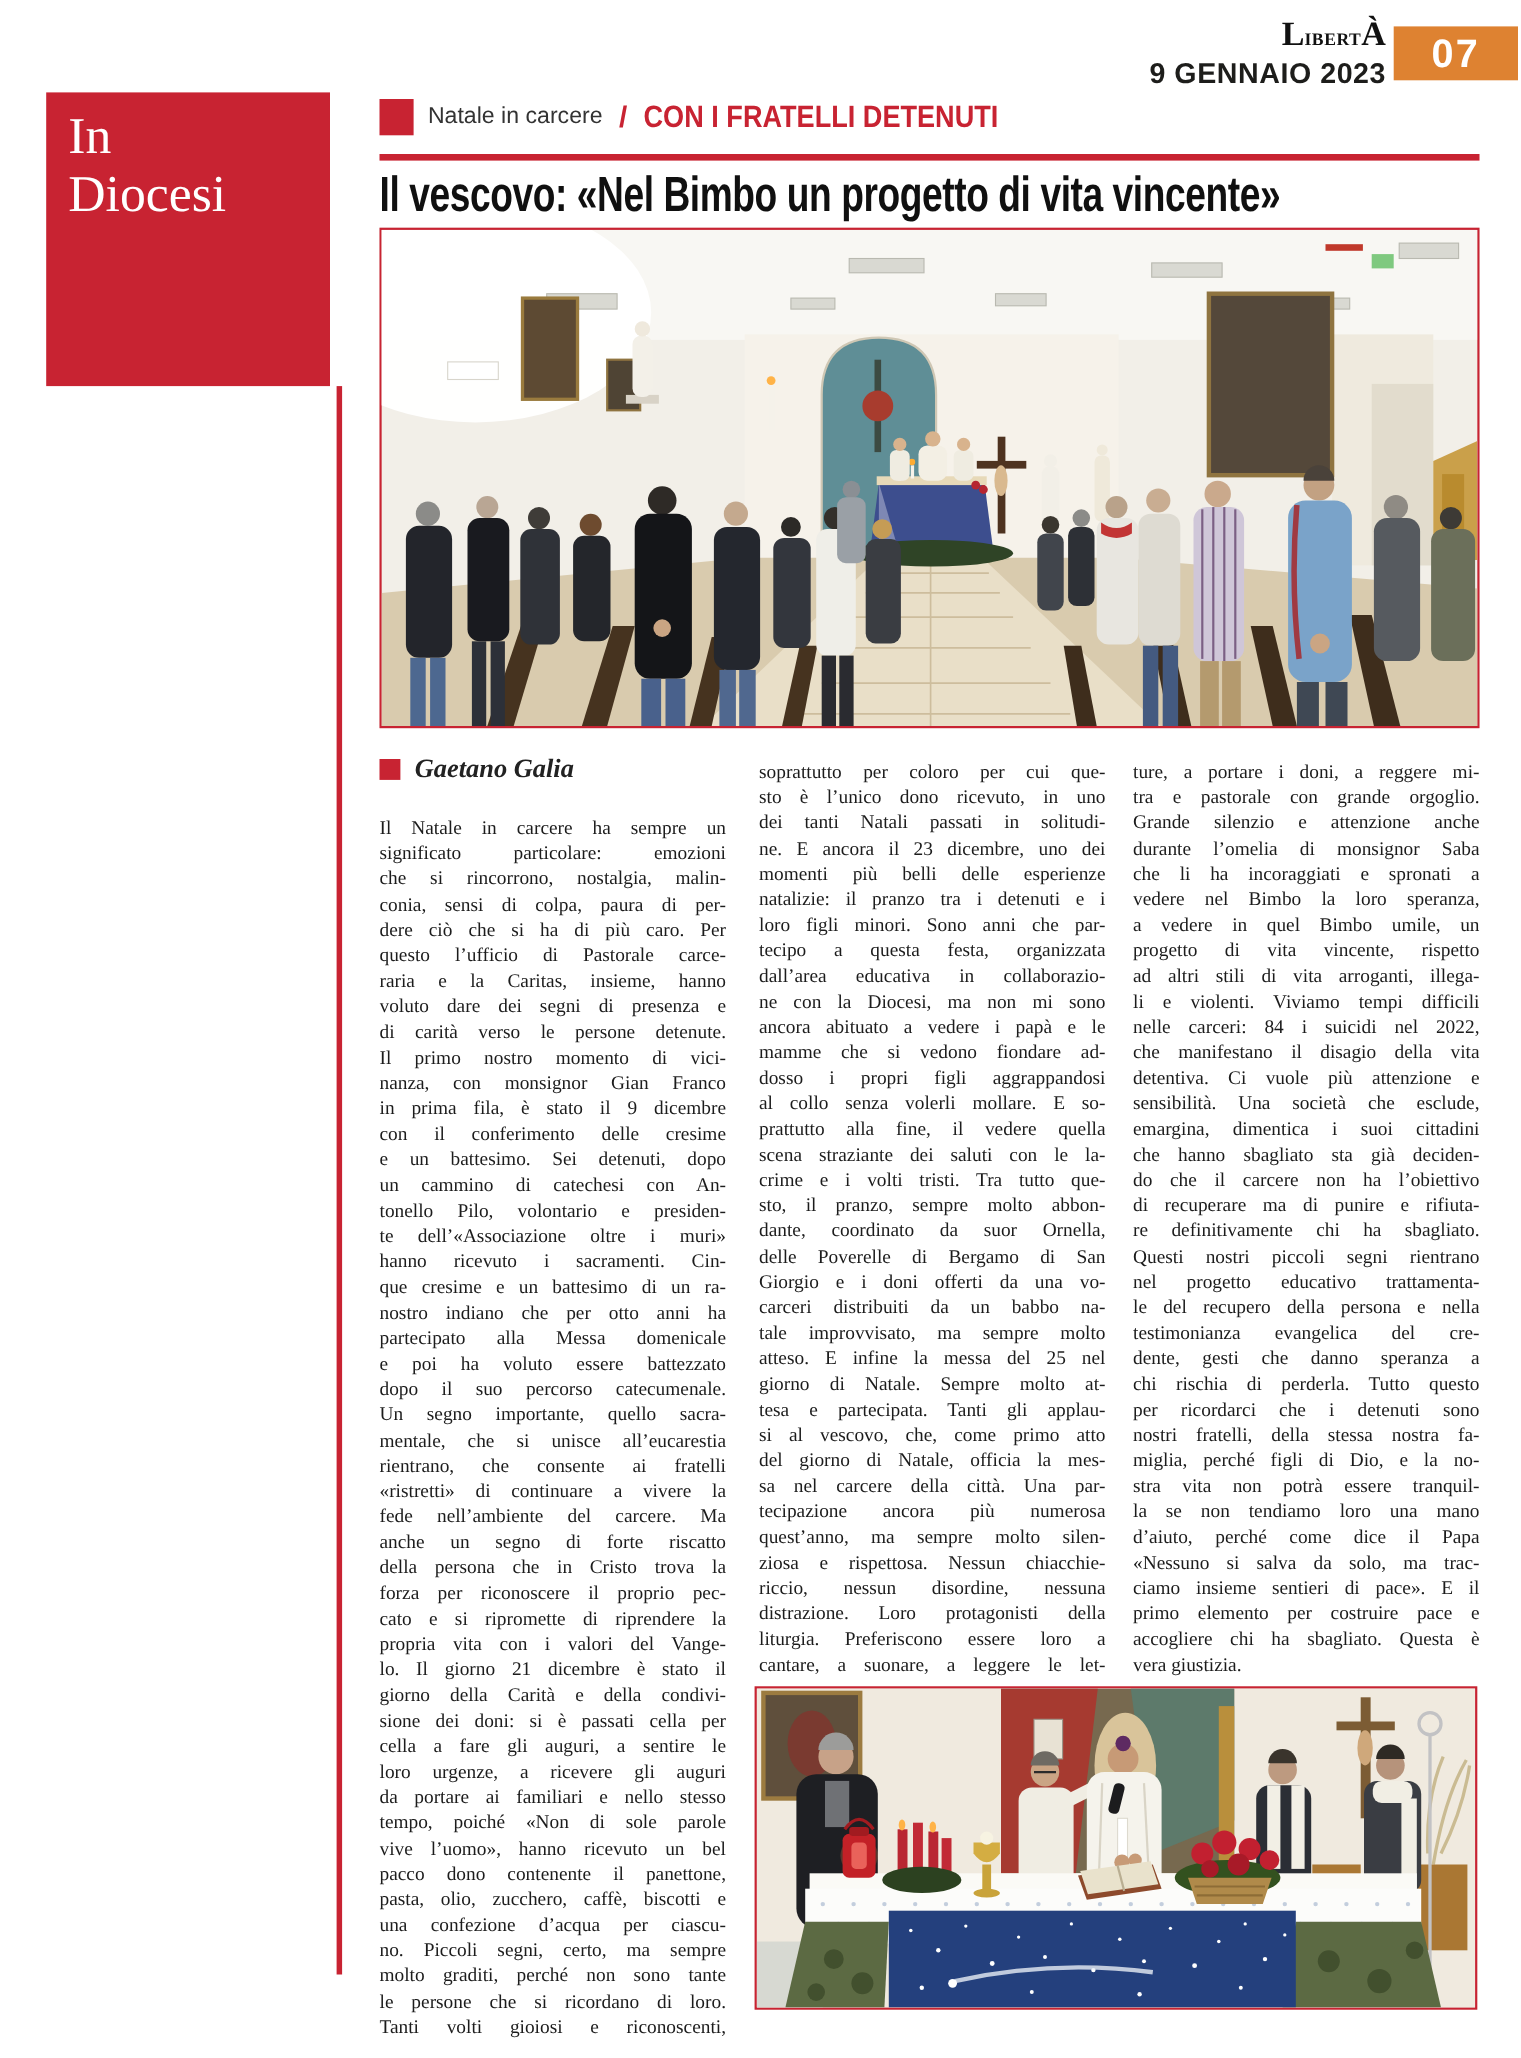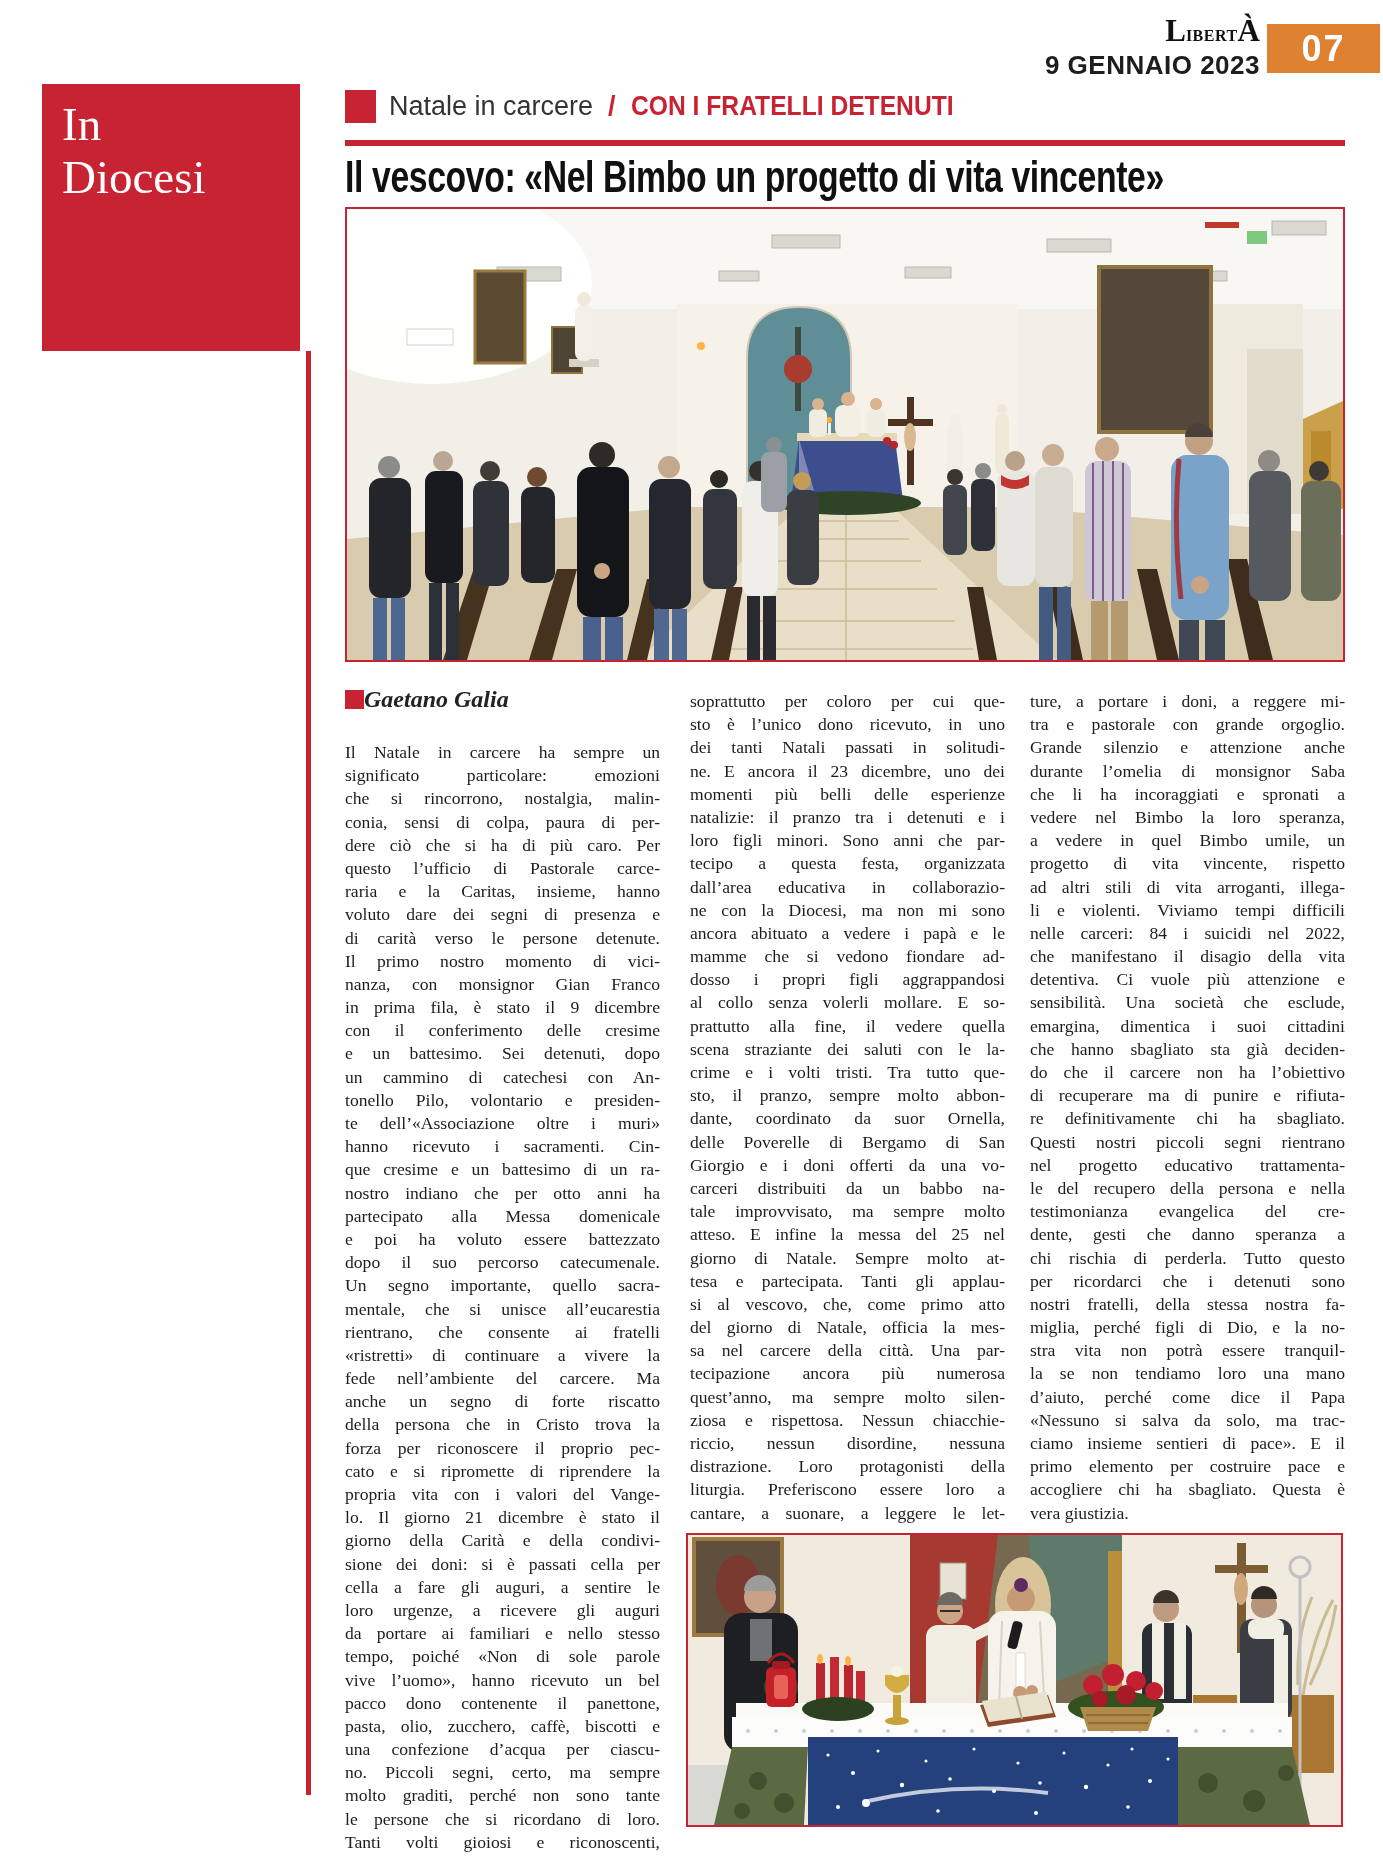--- a/index.html
+++ b/index.html
@@ -17,37 +17,37 @@
 
   
   .section-box{left:42px;top:84px;width:258px;height:267px;background:#c82332;color:#fff;
                font-family:"Liberation Serif",serif;font-weight:normal;font-size:47px;line-height:53px;
                padding:14px 0 0 20px;box-sizing:border-box;}
   .section-vline{left:306px;top:351px;width:5px;height:1444px;background:#c82332;}
 
   
   .kicker{left:345px;top:87px;height:38px;display:flex;align-items:center;gap:13px;}
   .kicker-square{width:31px;height:33px;background:#c82332;}
-  .kicker-text{font-size:27px;color:#333;}
+  .kicker-text{font-size:21px;color:#333;}
   .kicker-sep{font-size:27px;color:#c82332;font-weight:bold;padding:0 2px;}
   .kicker-strong{color:#c82332;font-weight:bold;font-size:28px;display:inline-block;
                  transform:scaleX(.88);transform-origin:left center;white-space:nowrap;}
   .head-rule{left:345px;top:140px;width:1000px;height:6px;background:#c82332;}
   .headline{left:345px;top:151px;width:1000px;height:54px;}
   .headline-inner{font-weight:bold;font-size:45px;line-height:52px;color:#101010;white-space:nowrap;
                   width:1334px;transform:scaleX(.75);transform-origin:left top;letter-spacing:-.5px;}
 
   
   .photo{box-sizing:border-box;border:2px solid #c82332;background:#efece4;}
   .photo-main{left:345px;top:207px;width:1000px;height:455px;}
   .photo-altar{left:686px;top:1533px;width:657px;height:294px;}
   .photo svg{display:block;width:100%;height:100%;}
 
   
-  .byline{left:345px;top:686px;width:315px;display:flex;align-items:center;}
+  .byline{left:345px;top:686px;width:315px;display:flex;align-items:center;gap:13px;}
   .byline-square{width:19px;height:19px;background:#c82332;}
   .byline-name{font-family:"Liberation Serif",serif;font-style:italic;font-weight:bold;font-size:24px;color:#222;}
   .col{position:absolute;width:315px;}
   #col1{left:345px;top:741px;} #col2{left:690px;top:690px;} #col3{left:1030px;top:690px;}
   .tl{font-family:"Liberation Serif",serif;font-size:17.6px;line-height:23.2px;height:23.2px;overflow:hidden;
       text-align:justify;text-align-last:justify;color:#1c1c1c;}
   #col3 .tl:last-child{text-align-last:left;}
 </style>
 </head>
 <body>

